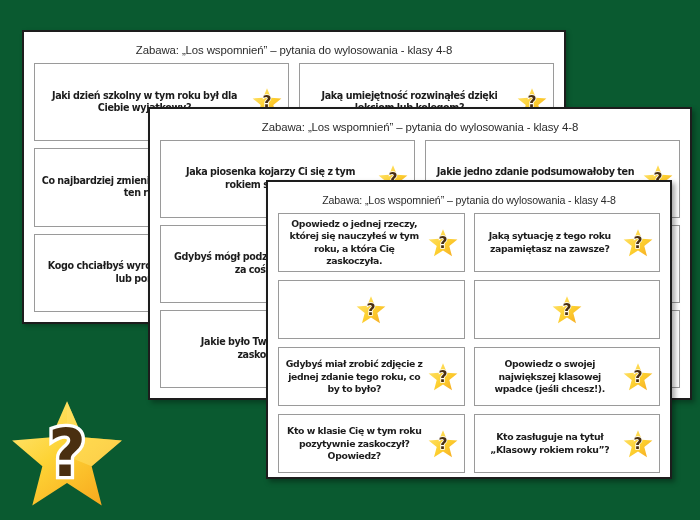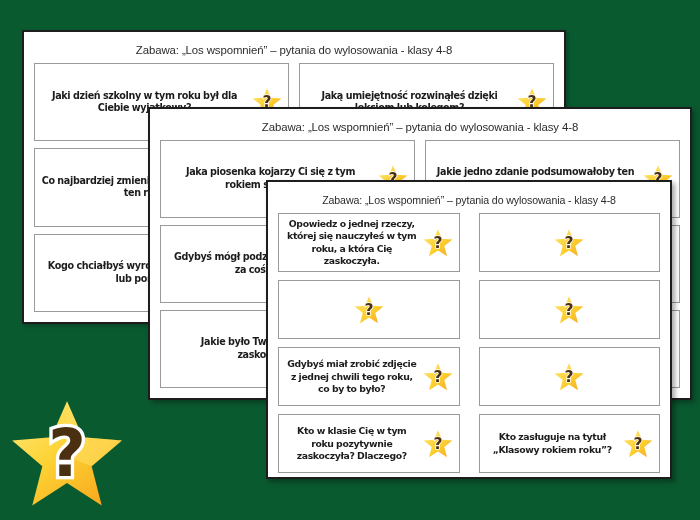--- a/index.html
+++ b/index.html
@@ -89,21 +89,21 @@
   #sheet-1 { left: 22px;  top: 30px;  width: 544px; height: 294px; z-index: 1; }
   #sheet-2 { left: 148px; top: 107px; width: 544px; height: 293px; z-index: 2; }
   #sheet-3 { left: 266px; top: 180px; width: 406px; height: 299px; z-index: 3;
              box-shadow: 3px 3px 5px rgba(0,0,0,0.35); }
   #sheet-2 { box-shadow: 3px 3px 5px rgba(0,0,0,0.30); }
   #sheet-1 { box-shadow: 2px 2px 4px rgba(0,0,0,0.25); }
 
   
   #sheet-1 .grid, #sheet-2 .grid { grid-template-rows: repeat(3, 1fr); }
   
-  #sheet-3 .grid { grid-template-rows: repeat(4, 1fr); gap: 8px 19px; }
+  #sheet-3 .grid { grid-template-rows: repeat(4, 1fr); gap: 8px 9px; }
   #sheet-3 .qtext { font-size: 9.3px; }
   #sheet-3 .sheet-title { font-size: 10.6px; }
 
   
   #corner-star {
     position: absolute;
     left: 8px;
     top: 398px;
     width: 118px;
     height: 112px;
@@ -249,62 +249,64 @@
       <div class="qcell">
         <span class="qtext">Opowiedz o jednej rzeczy, której się nauczyłeś w tym roku, a która Cię zaskoczyła.</span>
         <span class="star-wrap">
           <svg viewBox="0 0 100 100">
               <polygon points="50,4 63,36 98,38 71,60 80,94 50,75 20,94 29,60 2,38 37,36" fill="url(#sg1)"></polygon>
               <text x="50" y="66" text-anchor="middle" font-family="DejaVu Sans, sans-serif" font-size="52" font-weight="bold" fill="#4a2f10" stroke="#ffffff" stroke-width="5" paint-order="stroke">?</text>
             </svg>
         </span>
       </div>
       <div class="qcell">
-        <span class="star-wrap">
-          <svg viewBox="0 0 100 100">
-              <polygon points="50,4 63,36 98,38 71,60 80,94 50,75 20,94 29,60 2,38 37,36" fill="url(#sg1)"></polygon>
-              <text x="50" y="66" text-anchor="middle" font-family="DejaVu Sans, sans-serif" font-size="52" font-weight="bold" fill="#4a2f10" stroke="#ffffff" stroke-width="5" paint-order="stroke">?</text>
-            </svg>
-        </span>
-      </div>
-      <div class="qcell">
-        <span class="star-wrap">
-          <svg viewBox="0 0 100 100">
-              <polygon points="50,4 63,36 98,38 71,60 80,94 50,75 20,94 29,60 2,38 37,36" fill="url(#sg1)"></polygon>
-              <text x="50" y="66" text-anchor="middle" font-family="DejaVu Sans, sans-serif" font-size="52" font-weight="bold" fill="#4a2f10" stroke="#ffffff" stroke-width="5" paint-order="stroke">?</text>
-            </svg>
-        </span>
-      </div>
-      <div class="qcell">
-        <span class="star-wrap">
-          <svg viewBox="0 0 100 100">
-              <polygon points="50,4 63,36 98,38 71,60 80,94 50,75 20,94 29,60 2,38 37,36" fill="url(#sg1)"></polygon>
-              <text x="50" y="66" text-anchor="middle" font-family="DejaVu Sans, sans-serif" font-size="52" font-weight="bold" fill="#4a2f10" stroke="#ffffff" stroke-width="5" paint-order="stroke">?</text>
-            </svg>
-        </span>
-      </div>
-      <div class="qcell">
-        <span class="qtext">Gdybyś miał zrobić zdjęcie z jednej chwili tego roku, co by to było?</span>
-        <span class="star-wrap">
-          <svg viewBox="0 0 100 100">
-              <polygon points="50,4 63,36 98,38 71,60 80,94 50,75 20,94 29,60 2,38 37,36" fill="url(#sg1)"></polygon>
-              <text x="50" y="66" text-anchor="middle" font-family="DejaVu Sans, sans-serif" font-size="52" font-weight="bold" fill="#4a2f10" stroke="#ffffff" stroke-width="5" paint-order="stroke">?</text>
-            </svg>
-        </span>
-      </div>
-      <div class="qcell">
-        <span class="star-wrap">
-          <svg viewBox="0 0 100 100">
-              <polygon points="50,4 63,36 98,38 71,60 80,94 50,75 20,94 29,60 2,38 37,36" fill="url(#sg1)"></polygon>
-              <text x="50" y="66" text-anchor="middle" font-family="DejaVu Sans, sans-serif" font-size="52" font-weight="bold" fill="#4a2f10" stroke="#ffffff" stroke-width="5" paint-order="stroke">?</text>
-            </svg>
-        </span>
-      </div>
-      <div class="qcell">
-        <span class="qtext">Kto w klasie Cię w tym roku pozytywnie zaskoczyła? Dlaczego?</span>
+        <span class="qtext">Jaką sytuację z tego roku zapamiętasz na zawsze?</span>
+        <span class="star-wrap">
+          <svg viewBox="0 0 100 100">
+              <polygon points="50,4 63,36 98,38 71,60 80,94 50,75 20,94 29,60 2,38 37,36" fill="url(#sg1)"></polygon>
+              <text x="50" y="66" text-anchor="middle" font-family="DejaVu Sans, sans-serif" font-size="52" font-weight="bold" fill="#4a2f10" stroke="#ffffff" stroke-width="5" paint-order="stroke">?</text>
+            </svg>
+        </span>
+      </div>
+      <div class="qcell">
+        <span class="star-wrap">
+          <svg viewBox="0 0 100 100">
+              <polygon points="50,4 63,36 98,38 71,60 80,94 50,75 20,94 29,60 2,38 37,36" fill="url(#sg1)"></polygon>
+              <text x="50" y="66" text-anchor="middle" font-family="DejaVu Sans, sans-serif" font-size="52" font-weight="bold" fill="#4a2f10" stroke="#ffffff" stroke-width="5" paint-order="stroke">?</text>
+            </svg>
+        </span>
+      </div>
+      <div class="qcell">
+        <span class="star-wrap">
+          <svg viewBox="0 0 100 100">
+              <polygon points="50,4 63,36 98,38 71,60 80,94 50,75 20,94 29,60 2,38 37,36" fill="url(#sg1)"></polygon>
+              <text x="50" y="66" text-anchor="middle" font-family="DejaVu Sans, sans-serif" font-size="52" font-weight="bold" fill="#4a2f10" stroke="#ffffff" stroke-width="5" paint-order="stroke">?</text>
+            </svg>
+        </span>
+      </div>
+      <div class="qcell">
+        <span class="qtext">Gdybyś miał zrobić zdjęcie z jednej zdanie tego roku, co by to było?</span>
+        <span class="star-wrap">
+          <svg viewBox="0 0 100 100">
+              <polygon points="50,4 63,36 98,38 71,60 80,94 50,75 20,94 29,60 2,38 37,36" fill="url(#sg1)"></polygon>
+              <text x="50" y="66" text-anchor="middle" font-family="DejaVu Sans, sans-serif" font-size="52" font-weight="bold" fill="#4a2f10" stroke="#ffffff" stroke-width="5" paint-order="stroke">?</text>
+            </svg>
+        </span>
+      </div>
+      <div class="qcell">
+        <span class="qtext">Opowiedz o swojej największej klasowej wpadce (jeśli chcesz!).</span>
+        <span class="star-wrap">
+          <svg viewBox="0 0 100 100">
+              <polygon points="50,4 63,36 98,38 71,60 80,94 50,75 20,94 29,60 2,38 37,36" fill="url(#sg1)"></polygon>
+              <text x="50" y="66" text-anchor="middle" font-family="DejaVu Sans, sans-serif" font-size="52" font-weight="bold" fill="#4a2f10" stroke="#ffffff" stroke-width="5" paint-order="stroke">?</text>
+            </svg>
+        </span>
+      </div>
+      <div class="qcell">
+        <span class="qtext">Kto w klasie Cię w tym roku pozytywnie zaskoczył? Opowiedz?</span>
         <span class="star-wrap">
           <svg viewBox="0 0 100 100">
               <polygon points="50,4 63,36 98,38 71,60 80,94 50,75 20,94 29,60 2,38 37,36" fill="url(#sg1)"></polygon>
               <text x="50" y="66" text-anchor="middle" font-family="DejaVu Sans, sans-serif" font-size="52" font-weight="bold" fill="#4a2f10" stroke="#ffffff" stroke-width="5" paint-order="stroke">?</text>
             </svg>
         </span>
       </div>
       <div class="qcell">
         <span class="qtext">Kto zasługuje na tytuł „Klasowy rokiem roku”?</span>
         <span class="star-wrap">

